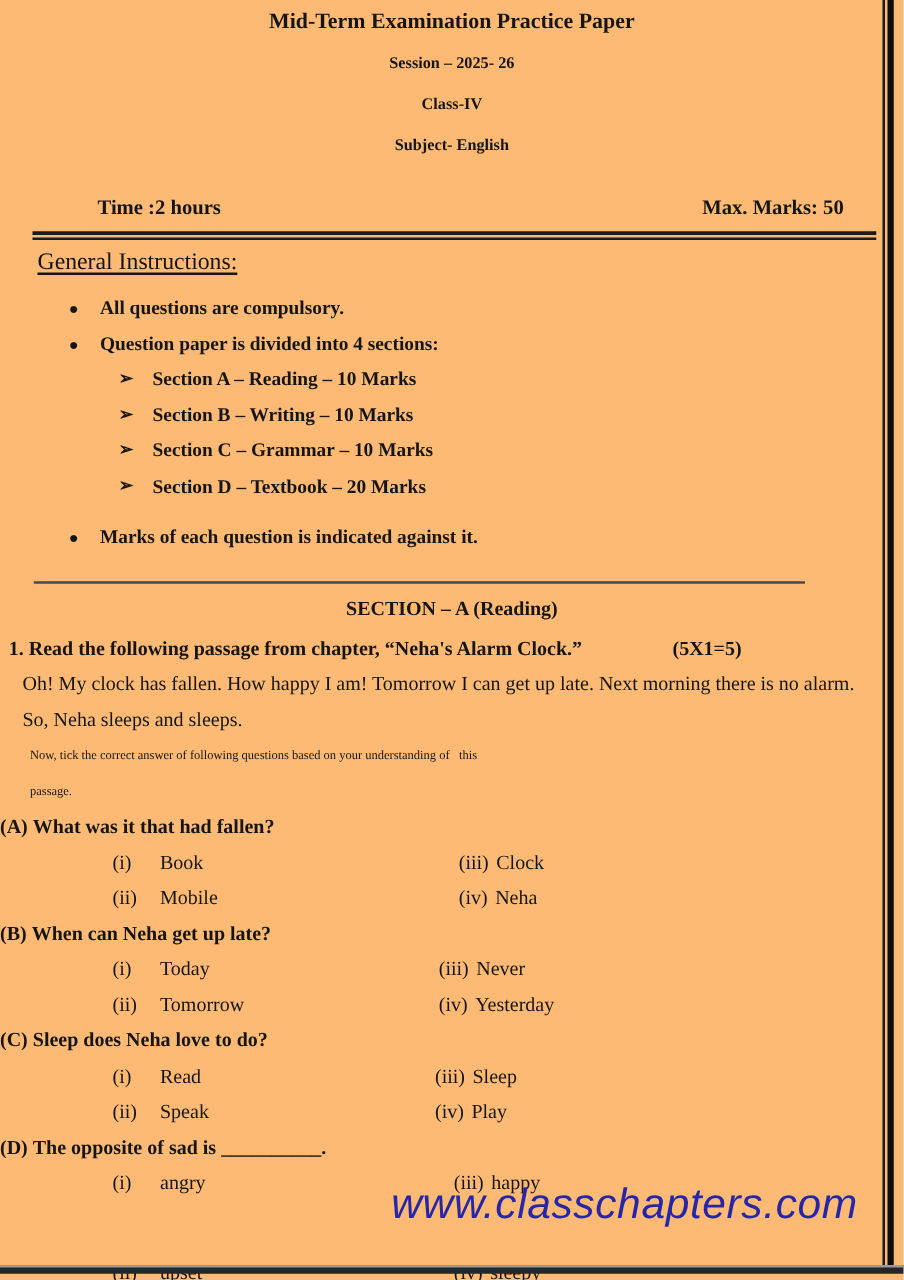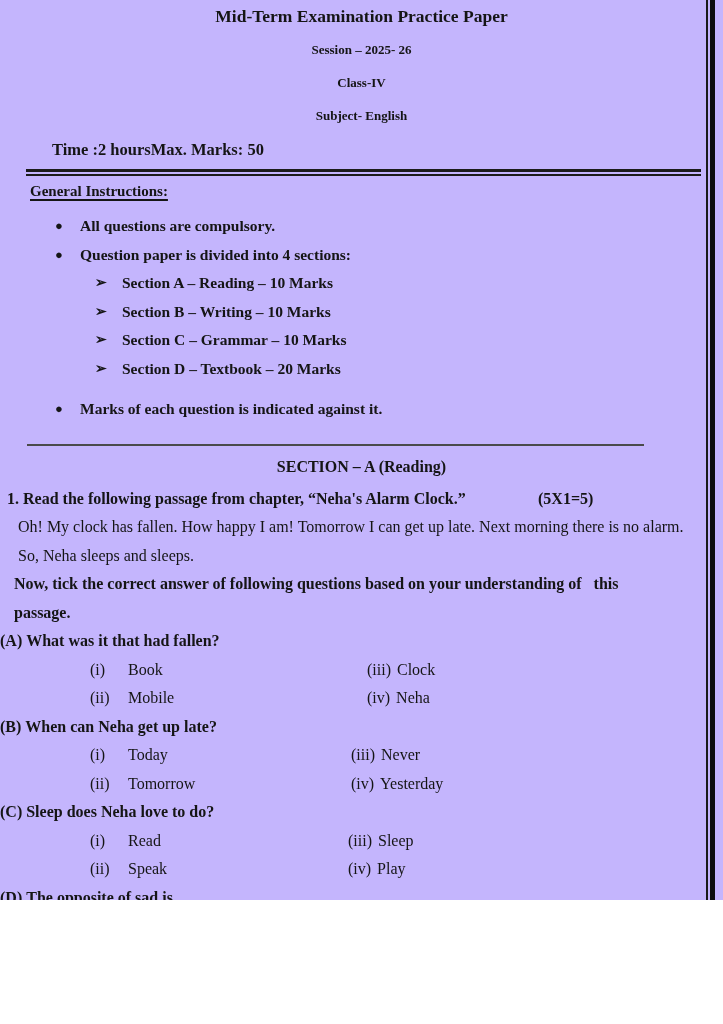--- a/index.html
+++ b/index.html
@@ -1,47 +1,47 @@
 <!DOCTYPE html>
 <html><head>
 <meta charset="utf-8">
 <style>
   html, body { margin: 0; padding: 0; background: #ffffff; }
   .page {
     position: relative;
     width: 723px;
-    height: 900px;
-    background: #c4b5fd;
+    height: 1024px;
+    background: #fdba74;
     color: #151515;
     font-family: "Liberation Serif", serif;
     overflow: hidden;
   }
   
   .h-title   { padding-top: 5px; text-align: center; font-weight: 700; font-size: 17.5px; line-height: 22px; }
   .h-line    { text-align: center; font-weight: 700; font-size: 13px; line-height: 20px; margin-top: 13px; }
-  .time-row  { display: flex; justify-content: flex-start; padding: 0 48px 0 52px;
-               font-weight: 700; font-size: 16.5px; line-height: 20px; margin-top: 14px; }
+  .time-row  { display: flex; justify-content: space-between; padding: 0 48px 0 78px;
+               font-weight: 700; font-size: 16.5px; line-height: 20px; margin-top: 30px; }
   .double-rule { margin: 9px 22px 0 26px; height: 2px;
                border-top: 3px solid #1b1b1b; border-bottom: 2px solid #1b1b1b; }
   
-  .gi-heading { margin: 7px 11px 6px 30px; font-size: 15px; font-weight: 700;
+  .gi-heading { margin: 7px 11px 6px 30px; font-size: 19px; font-weight: 400;
                text-decoration: underline; text-decoration-thickness: 2px; text-underline-offset: 3px; }
   .bullet-row { display: flex; margin-left: 55px; font-weight: 700; font-size: 15.5px; line-height: 28.5px; }
   .bullet-row .marker { width: 25px; font-size: 13px; }
   .bullet-row.first { margin-top: 12px; }
   .bullet-row.last  { margin-top: 12px; }
   .sub-row    { display: flex; margin-left: 95px; font-weight: 700; font-size: 15.5px; line-height: 28.5px; }
   .sub-row .marker { width: 27px; font-size: 14px; }
   
   .hr2 { margin: 20px 0 0 27px; width: 617px; border: 0; border-top: 2px solid #4a4a4a; }
   .section-heading { text-align: center; font-weight: 700; font-size: 16px; line-height: 21px; margin-top: 10px; }
   .q1-row  { position: relative; margin-top: 8px; padding-left: 7px; font-weight: 700; font-size: 16px; line-height: 28.5px; }
   .q1-marks { position: absolute; left: 538px; top: 0; }
   .passage-line { padding-left: 18px; font-size: 16px; line-height: 28.5px; }
-  .tick-line { padding-left: 14px; font-weight: 700; font-size: 16px; line-height: 28.5px; white-space: pre-wrap; }
+  .tick-line { padding-left: 24px; font-weight: 400; font-size: 10px; line-height: 28.5px; white-space: pre-wrap; }
   .qhead  { font-weight: 700; font-size: 16px; line-height: 28.5px; }
   .qlabel { margin-right: 4px; }
   .opts   { margin-left: 90px; display: grid; font-size: 16px; line-height: 28.5px; }
   .opts-a { grid-template-columns: 277px auto; }
   .opts-b { grid-template-columns: 261px auto; }
   .opts-c { grid-template-columns: 258px auto; }
   .opts-d { grid-template-columns: 230px auto; gap: 43px; }
   .onum-l { display: inline-block; width: 38px; }
   .onum-r { margin-right: 6px; margin-top: 48px; }
   

